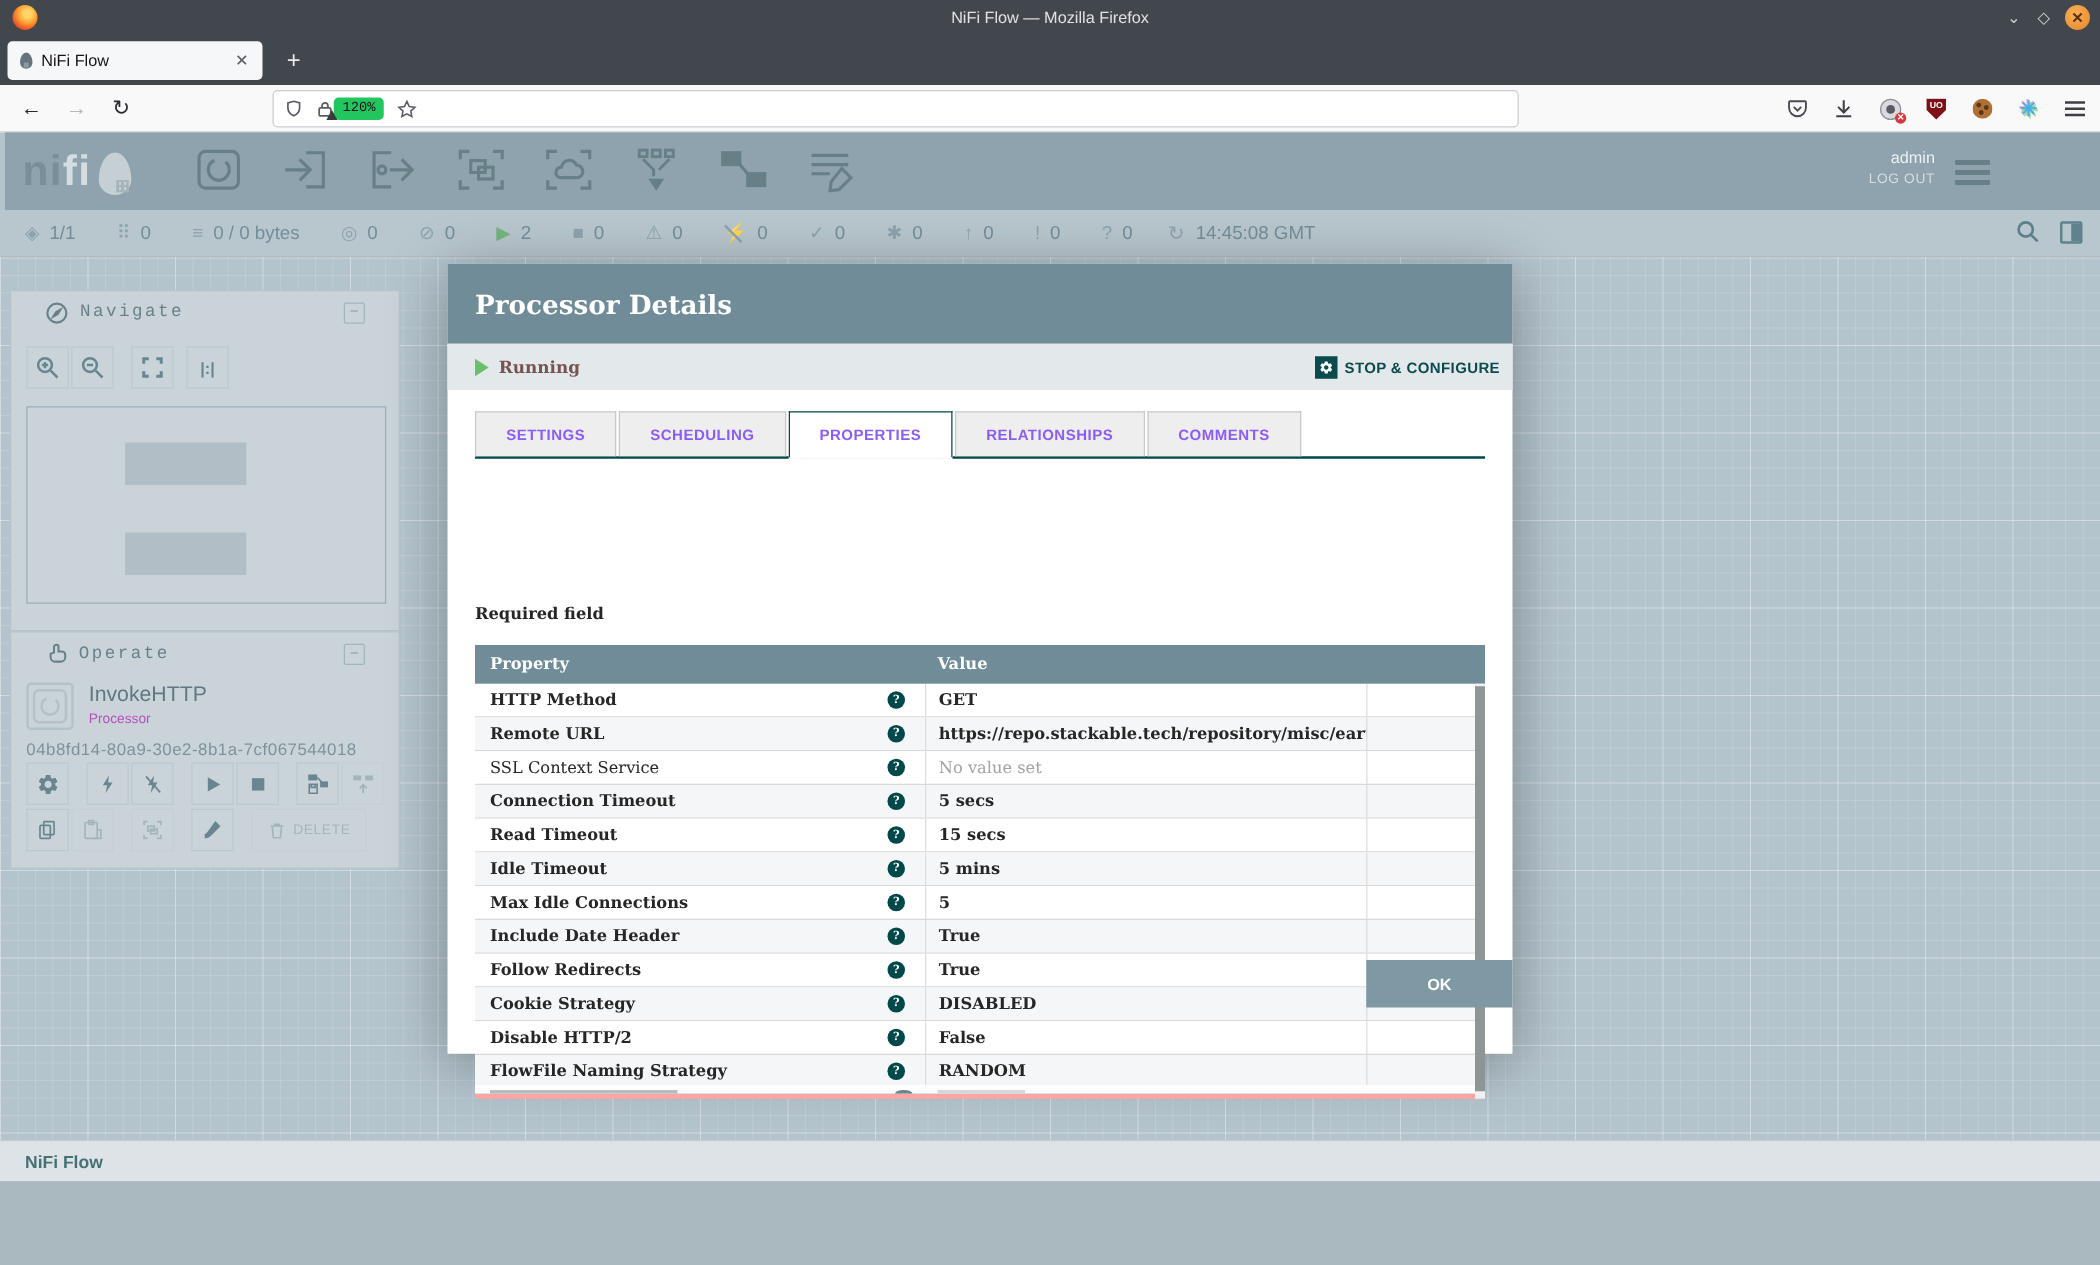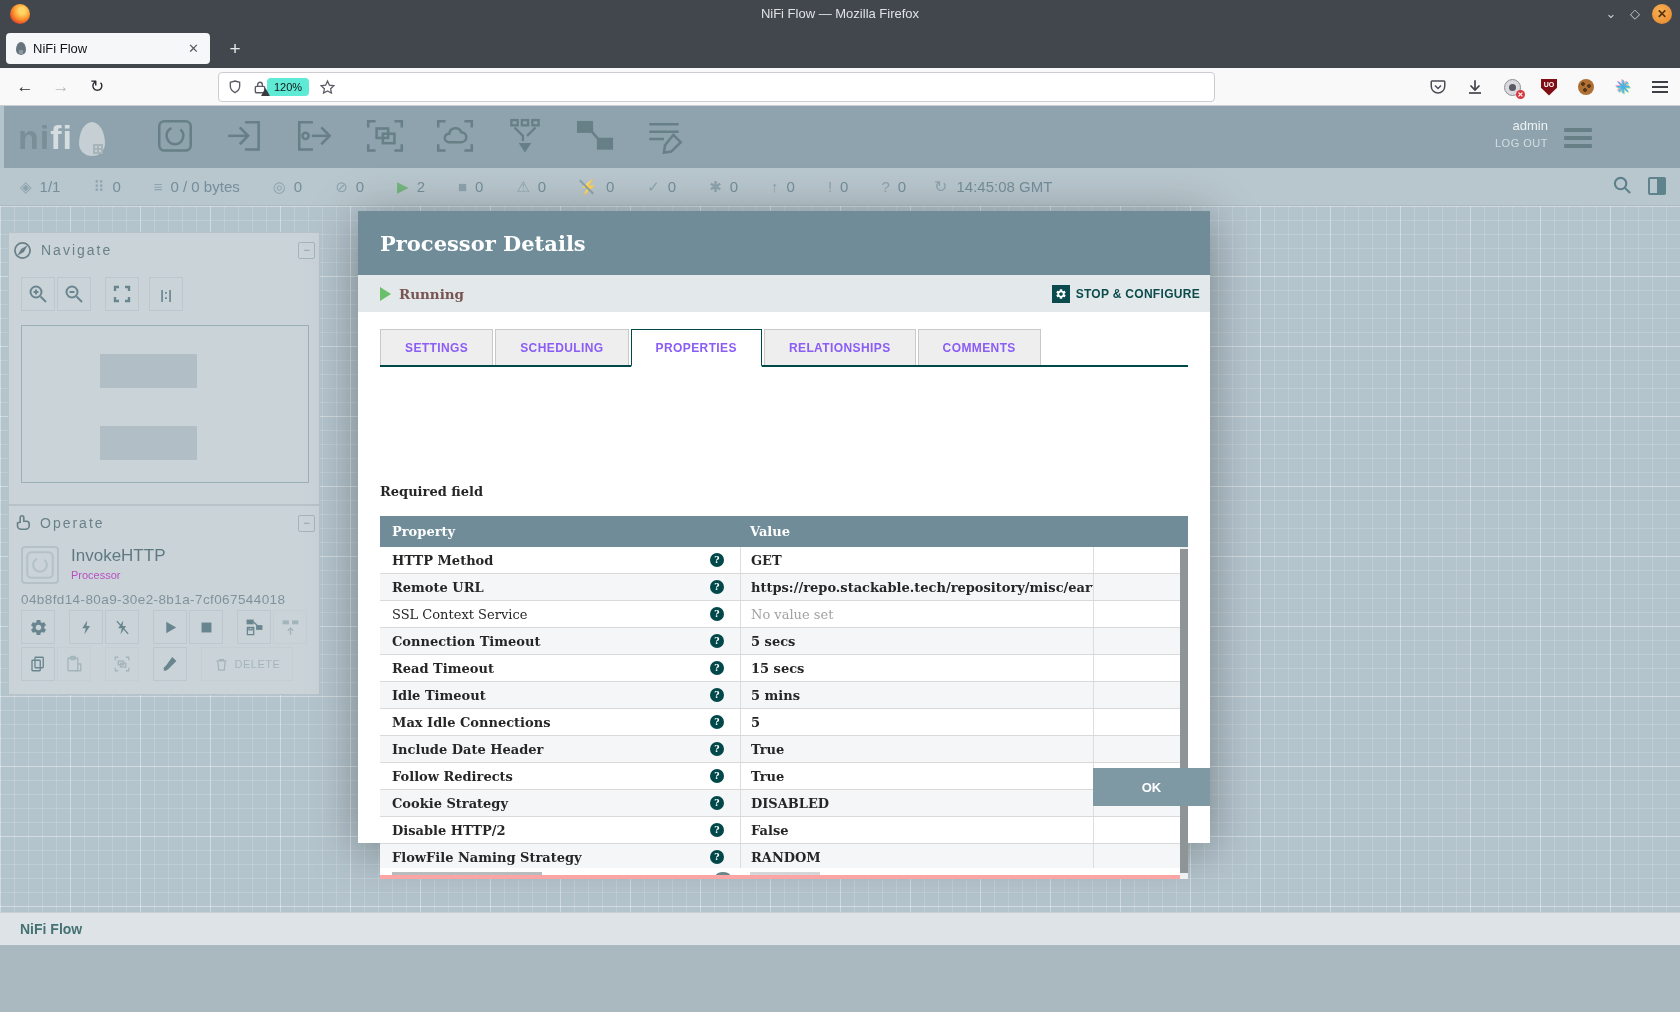--- a/index.html
+++ b/index.html
@@ -31,21 +31,21 @@
 
   
   .navbar { position:absolute; left:0; top:68px; width:1680px; height:38px; background:#f9f9fa; border-bottom:1px solid #ccccd3; }
   .nav-btn { position:absolute; top:6px; width:26px; height:26px; text-align:center; line-height:25px; font-size:17px; color:#2b2b31; }
   .nav-btn.disabled { color:#b7b7bf; }
   .urlbar { position:absolute; left:218px; top:4px; width:997px; height:30px; background:#ffffff; border:1px solid #ccccd3; border-radius:4px;
     display:flex; align-items:center; padding:0 8px; font-size:13px; color:#5b5b66; }
   .urlbar svg { flex:none; }
   .url-text { margin-left:8px; white-space:nowrap; overflow:hidden; flex:1; }
   .url-host { color:#15141a; }
-  .zoom-pill { background:#5eead4; border-radius:4px; font-size:11px; padding:3px 7px; color:#15141a; margin-right:10px; }
+  .zoom-pill { background:#22c55e; border-radius:4px; font-size:11px; padding:3px 7px; color:#15141a; margin-right:10px;font-family:Liberation Mono, monospace; }
   .toolbar-icons { position:absolute; right:10px; top:6px; height:26px; display:flex; align-items:center; gap:17px; }
   .ticon { width:20px; height:20px; display:flex; align-items:center; justify-content:center; position:relative; }
   .ublock { width:16px; height:17px; background:#7e0f14; clip-path:polygon(0 0,100% 0,100% 55%,50% 100%,0 55%);
     color:#fff; font-size:7px; font-weight:bold; text-align:center; line-height:11px; }
   .cookie { width:16px; height:16px; border-radius:50%;
     background:radial-gradient(circle at 5px 5px,#59381a 1.6px,transparent 2.2px),
                radial-gradient(circle at 11px 7px,#59381a 1.6px,transparent 2.2px),
                radial-gradient(circle at 7px 11px,#59381a 1.6px,transparent 2.2px),#b06f33; }
   .ext-generic { width:17px; height:17px; border-radius:50%; background:#d9d9de; border:1px solid #8f8f98; position:relative; }
   .ext-generic:before { content:""; position:absolute; left:4px; top:4px; width:7px; height:7px; border-radius:50%; background:#5a5a64; }
@@ -84,21 +84,21 @@
 
   .canvas { position:absolute; left:0; top:206px; width:1680px; height:706px; background-color:#9fb4bf;
     background-image:
       linear-gradient(rgba(255,255,255,.28) 1px, transparent 1px),
       linear-gradient(90deg, rgba(255,255,255,.28) 1px, transparent 1px),
       linear-gradient(rgba(255,255,255,.14) 1px, transparent 1px),
       linear-gradient(90deg, rgba(255,255,255,.14) 1px, transparent 1px);
     background-size:70px 70px, 70px 70px, 14px 14px, 14px 14px; }
 
   .side-panel { position:absolute; left:8px; background:#bcc8cd; border:1px solid #a3b3ba; }
-  .panel-head { height:34px; display:flex; align-items:center; padding:0 4px; color:#3f5d68; }
+  .panel-head { height:34px; display:flex; align-items:center; padding:0 27px; color:#3f5d68;font-family:Liberation Mono, monospace; }
   .panel-head .ptitle { font-size:14px; letter-spacing:2px; margin-left:9px; flex:1; }
   .collapse-btn { width:17px; height:17px; border:1px solid #8aa0a9; border-radius:2px; color:#6d8793; text-align:center; line-height:14px; font-size:12px; }
   .tool-btn { position:absolute; width:34px; height:34px; border:1px solid #a9b9c0; display:flex; align-items:center; justify-content:center; color:#3f6471; }
   .tool-btn.disabled { opacity:.4; }
   .minimap { position:absolute; left:12px; top:92px; width:288px; height:158px; border:1px solid #7f99a3; }
   .mini-block { position:absolute; background:#9cacb5; }
   .op-card { position:absolute; left:12px; top:40px; display:flex; }
   .op-icon { width:38px; height:38px; border:2px solid #9fb0b8; border-radius:4px; color:#9fb0b8; font-size:22px; text-align:center; line-height:34px; }
   .op-name { margin-left:12px; }
   .op-name .n1 { font-size:17px; color:#33525e; }

